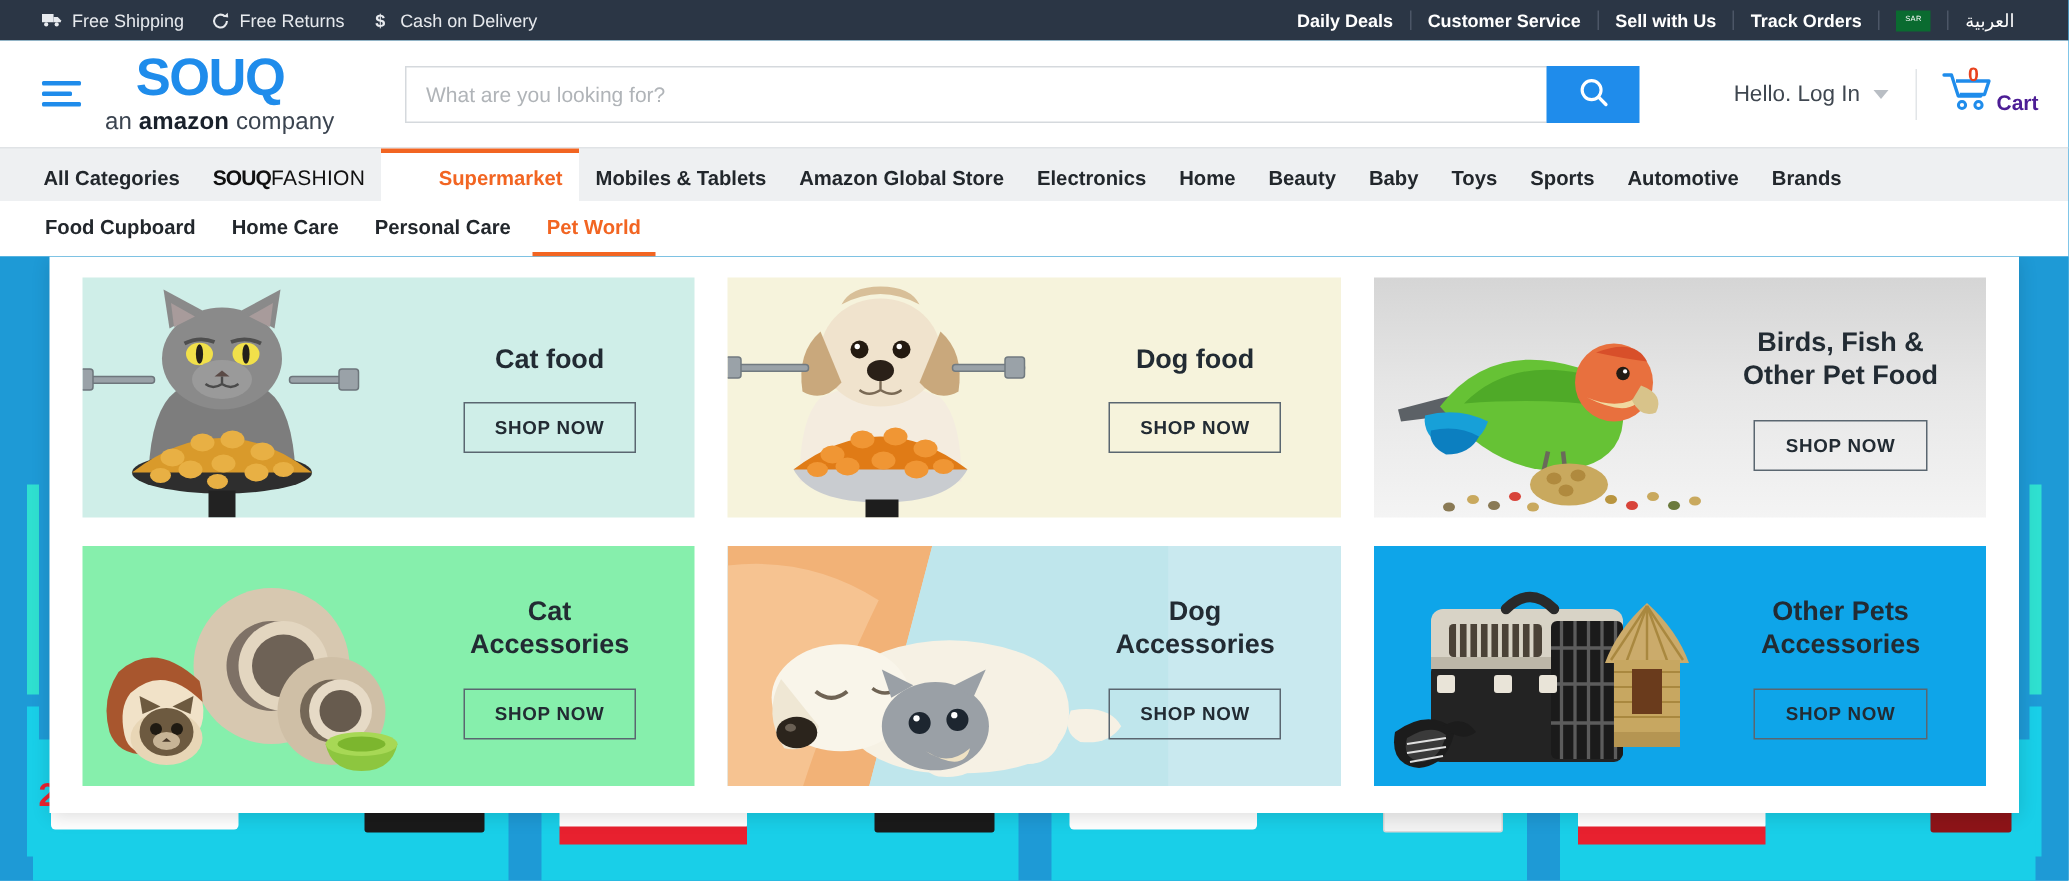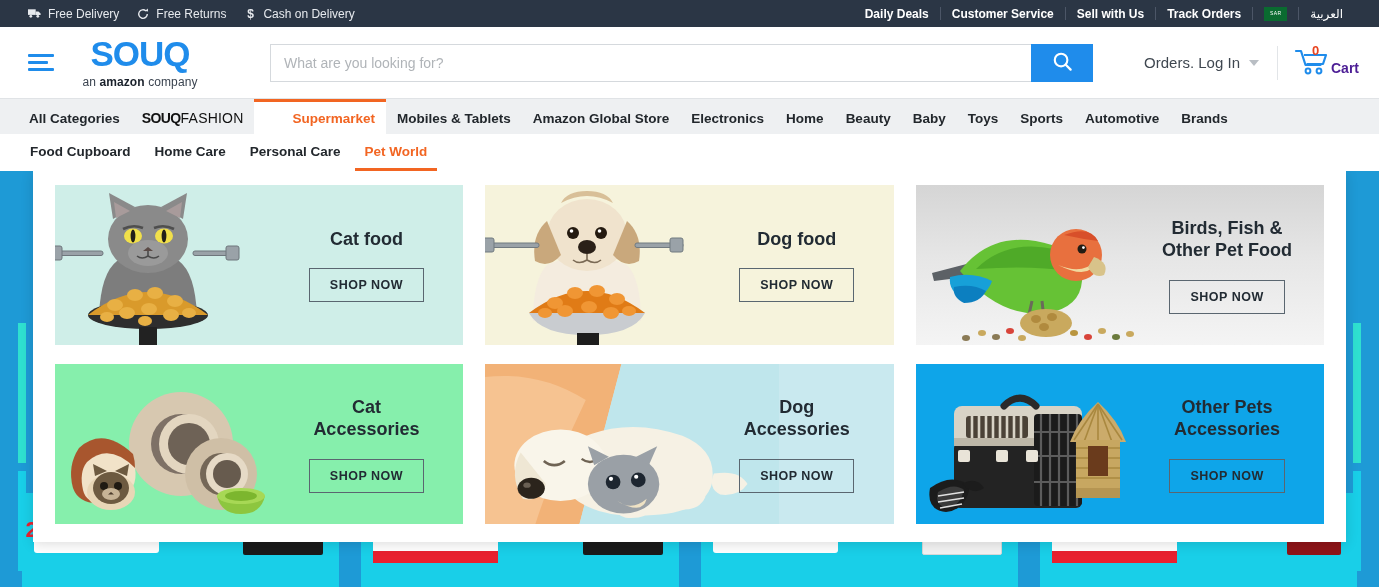--- a/index.html
+++ b/index.html
@@ -44,21 +44,21 @@
     padding: 0 20px 0 28px;
   }
   .hamburger { width: 26px; display: flex; flex-direction: column; gap: 4px; cursor: pointer; margin-right: 16px; }
   .hamburger span { display: block; height: 3px; background: #1f8ceb; border-radius: 1px; }
   .hamburger span:nth-child(2) { width: 78%; }
   .logo-wrap { width: 140px; text-align: center; margin-right: 60px; }
   .logo-main {
     font-size: 35px; font-weight: bold; color: #1f8ceb;
     letter-spacing: -1px; line-height: 1;
   }
-  .logo-sub { font-size: 12px; color: #3b4450; margin-top: 4px; letter-spacing: .1px; white-space: nowrap; }
+  .logo-sub { font-size: 16px; color: #3b4450; margin-top: 4px; letter-spacing: .1px; white-space: nowrap; }
   .logo-sub b { font-weight: bold; color: #1a212b; }
 
   .searchbox { display: flex; height: 38px; width: 823px; }
   .searchbox input {
     flex: 1; border: 1px solid #d5d9dd; border-right: none;
     padding: 0 13px; font-size: 14px; color: #333; outline: none;
     font-family: Liberation Sans, sans-serif;
     background: #fff;
   }
   .searchbox input::placeholder { color: #b0b4b8; }
@@ -216,21 +216,21 @@
 
     <span class="tb-item">
       <span class="tb-ico">
         <svg viewBox="0 0 20 14" width="15" height="11">
             <path fill="#e7eaee" d="M0 1h11v8H0z"></path>
             <path fill="#e7eaee" d="M11 4h4l3 3v2h-7z"></path>
             <circle cx="4" cy="11" r="2" fill="#e7eaee"></circle>
             <circle cx="14" cy="11" r="2" fill="#e7eaee"></circle>
           </svg>
       </span>
-      <span>Free Delivery</span>
+      <span>Free Shipping</span>
     </span>
 
     <span class="tb-item">
       <span class="tb-ico">
         <svg viewBox="0 0 14 14" width="12" height="12">
             <path fill="none" stroke="#e7eaee" stroke-width="1.6" d="M12 7a5 5 0 1 1-1.6-3.6"></path>
             <path fill="#e7eaee" d="M12.6 0.6l.4 3.6-3.6-.6z"></path>
           </svg>
       </span>
       <span>Free Returns</span>
@@ -283,21 +283,21 @@
         <svg viewBox="0 0 22 22" width="21" height="21">
             <circle cx="9.5" cy="9.5" r="6.6" fill="none" stroke="#fff" stroke-width="2.2"></circle>
             <line x1="14.4" y1="14.4" x2="19.5" y2="19.5" stroke="#fff" stroke-width="2.4" stroke-linecap="round"></line>
           </svg>
       </span>
     </button>
   </div>
 
   <div class="account">
     <div style="display:flex;align-items:center;cursor:pointer">
-      <span class="hello">Orders. Log In</span>
+      <span class="hello">Hello. Log In</span>
       <span class="caret-dn"></span>
     </div>
     <span class="acct-sep"></span>
     <div class="cart">
       <span>
         <svg viewBox="0 0 34 28" width="34" height="28">
           <path d="M2 4h5l4.5 14h15" fill="none" stroke="#1f8ceb" stroke-width="2.2" stroke-linecap="round" stroke-linejoin="round"></path>
           <path d="M10 8h22l-3 9H12.5" fill="none" stroke="#1f8ceb" stroke-width="2.2" stroke-linejoin="round"></path>
           <circle cx="14" cy="24" r="2.4" fill="none" stroke="#1f8ceb" stroke-width="2"></circle>
           <circle cx="25" cy="24" r="2.4" fill="none" stroke="#1f8ceb" stroke-width="2"></circle>

